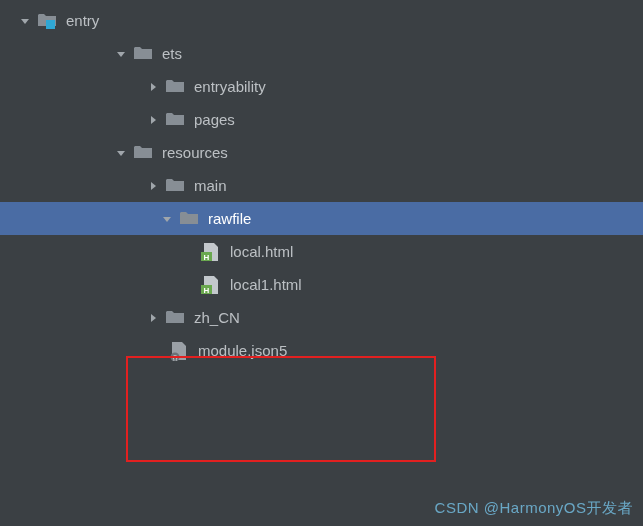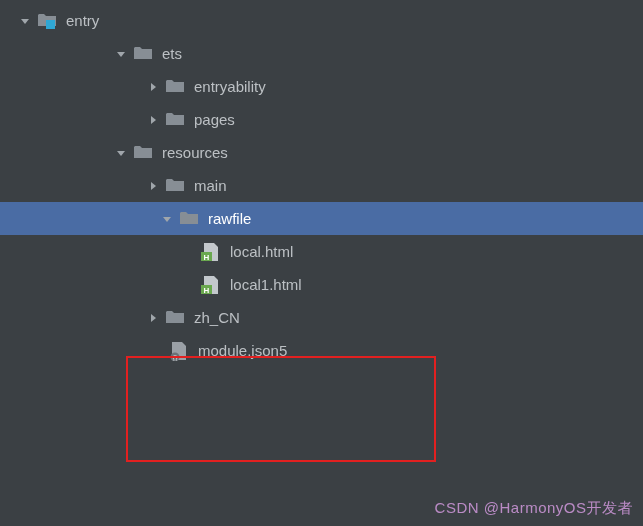--- a/index.html
+++ b/index.html
@@ -49,21 +49,21 @@
     top: 356px;
     width: 310px;
     height: 106px;
     border: 2px solid #e22020;
     pointer-events: none;
   }
   .watermark {
     position: absolute;
     right: 10px;
     bottom: 8px;
-    color: #f0abfc;
+    color: #7dd3fc;
     opacity: 0.7;
     font-size: 15px;
     letter-spacing: 0.5px;
     pointer-events: none;
   }
 </style>
 </head>
 <body>
 
 <svg width="0" height="0" style="position:absolute">

